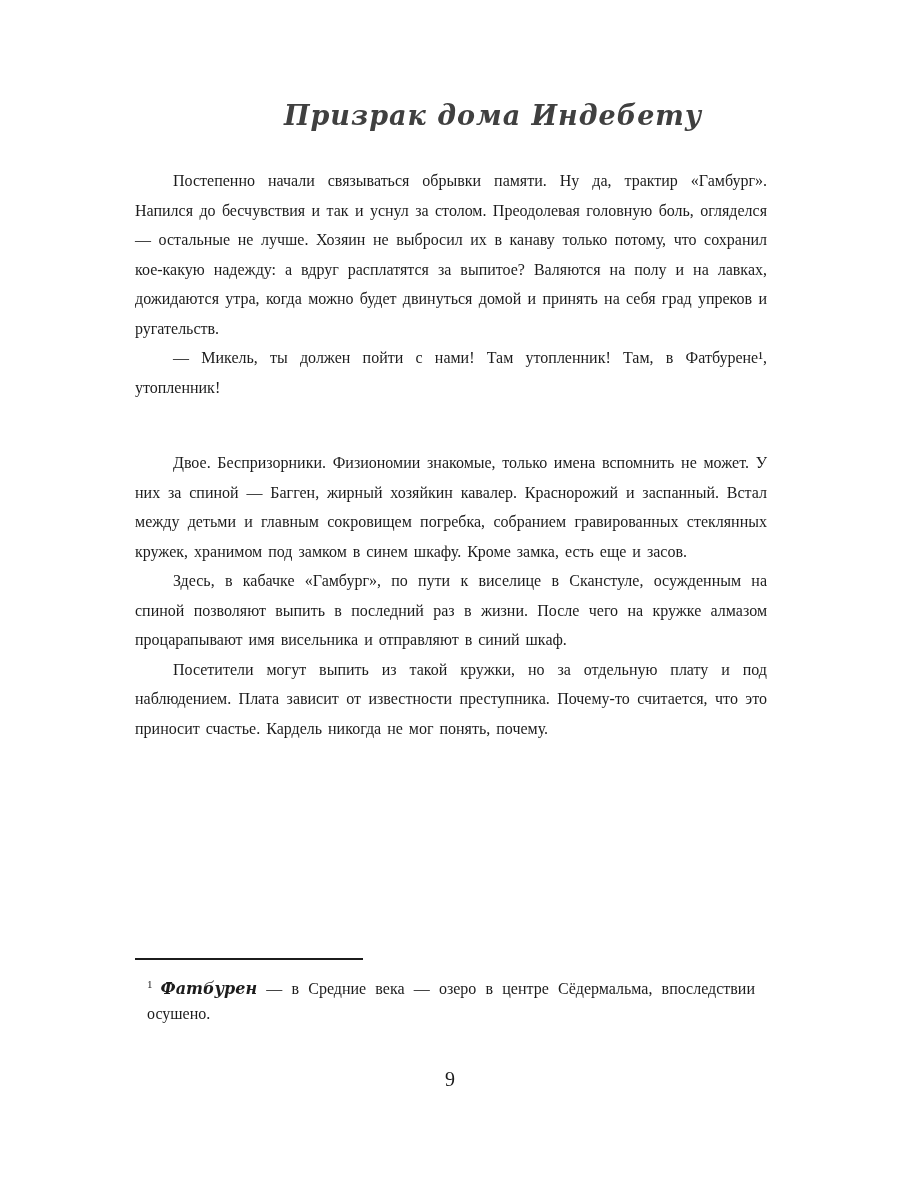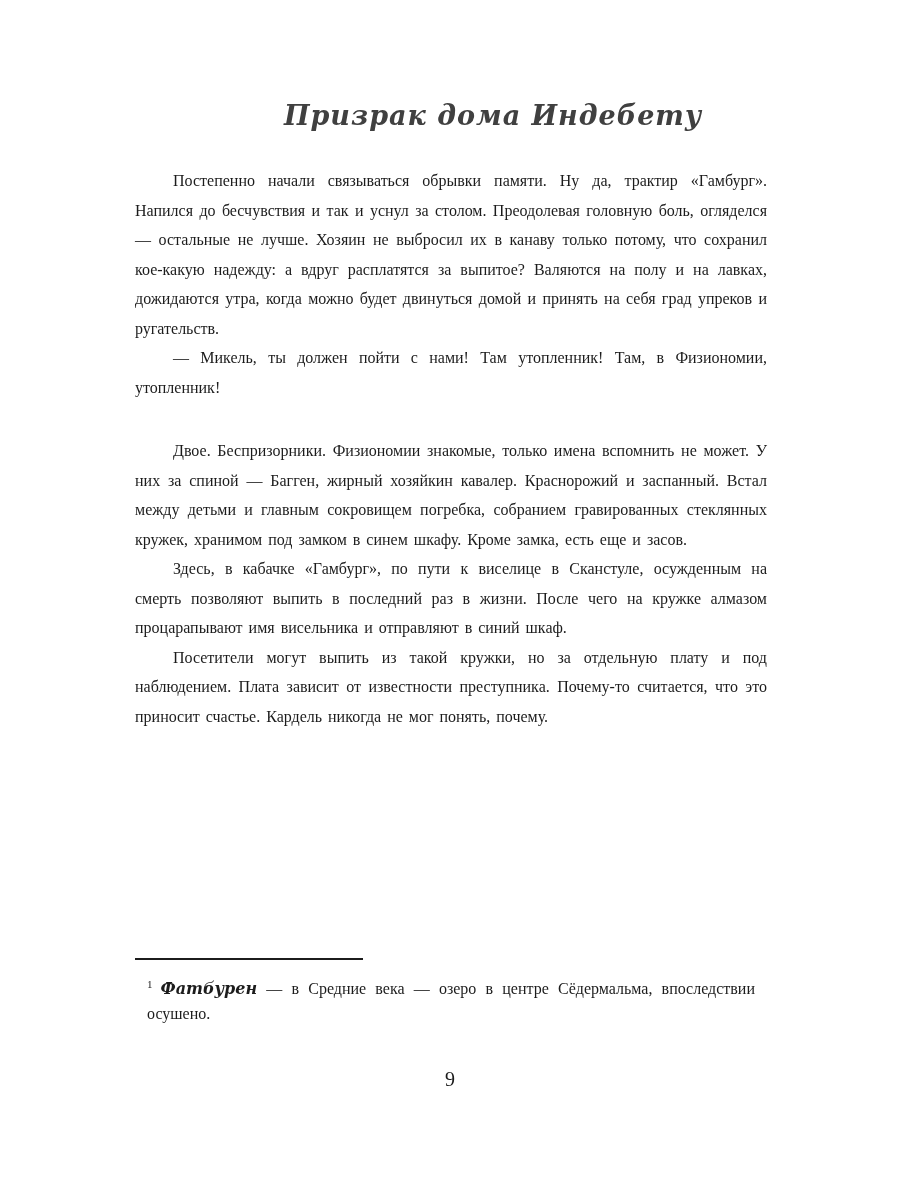--- a/index.html
+++ b/index.html
@@ -41,21 +41,21 @@
     line-height: 29.5px;
     text-align: justify;
     hyphens: auto;
   }
   .body-text p {
     margin: 0;
     text-indent: 38px;
     word-spacing: 2px;
   }
   .body-text p.section-break {
-    margin-top: 34px;
+    margin-top: 46px;
   }
   .footnote {
     position: absolute;
     top: 958px;
     left: 135px;
     width: 632px;
   }
   .footnote-rule {
     width: 228px;
     height: 0;
@@ -89,23 +89,23 @@
 </style>
 </head>
 <body>
 
 <div class="page">
 
   <h1 class="running-head">Призрак дома Индебету</h1>
 
   <div class="body-text">
     <p>Постепенно начали связываться обрывки памяти. Ну да, трактир «Гамбург». Напился до бесчувствия и так и уснул за столом. Преодолевая головную боль, огляделся — остальные не лучше. Хозяин не выбросил их в канаву только потому, что сохранил кое-какую надежду: а вдруг расплатятся за выпитое? Валяются на полу и на лавках, дожидаются утра, когда можно будет двинуться домой и принять на себя град упреков и ругательств.</p>
-    <p>— Микель, ты должен пойти с нами! Там утопленник! Там, в Физиономии, утопленник!</p>
+    <p>— Микель, ты должен пойти с нами! Там утопленник! Там, в Фатбурене¹, утопленник!</p>
     <p class="section-break">Двое. Беспризорники. Физиономии знакомые, только имена вспомнить не может. У них за спиной — Багген, жирный хозяйкин кавалер. Краснорожий и заспанный. Встал между детьми и главным сокровищем погребка, собранием гравированных стеклянных кружек, хранимом под замком в синем шкафу. Кроме замка, есть еще и засов.</p>
-    <p>Здесь, в кабачке «Гамбург», по пути к виселице в Сканстуле, осужденным на смерть позволяют выпить в последний раз в жизни. После чего на кружке алмазом процарапывают имя висельника и отправляют в синий шкаф.</p>
+    <p>Здесь, в кабачке «Гамбург», по пути к виселице в Сканстуле, осужденным на спиной позволяют выпить в последний раз в жизни. После чего на кружке алмазом процарапывают имя висельника и отправляют в синий шкаф.</p>
     <p>Посетители могут выпить из такой кружки, но за отдельную плату и под наблюдением. Плата зависит от известности преступника. Почему-то считается, что это приносит счастье. Кардель никогда не мог понять, почему.</p>
   </div>
 
   <div class="footnote">
     <div class="footnote-rule"></div>
     <p class="footnote-text">
       <sup>1</sup><span class="footnote-term">Фатбурен</span><span> — в Средние века — озеро в центре Сёдермальма, впоследствии осушено.</span>
     </p>
   </div>
 

